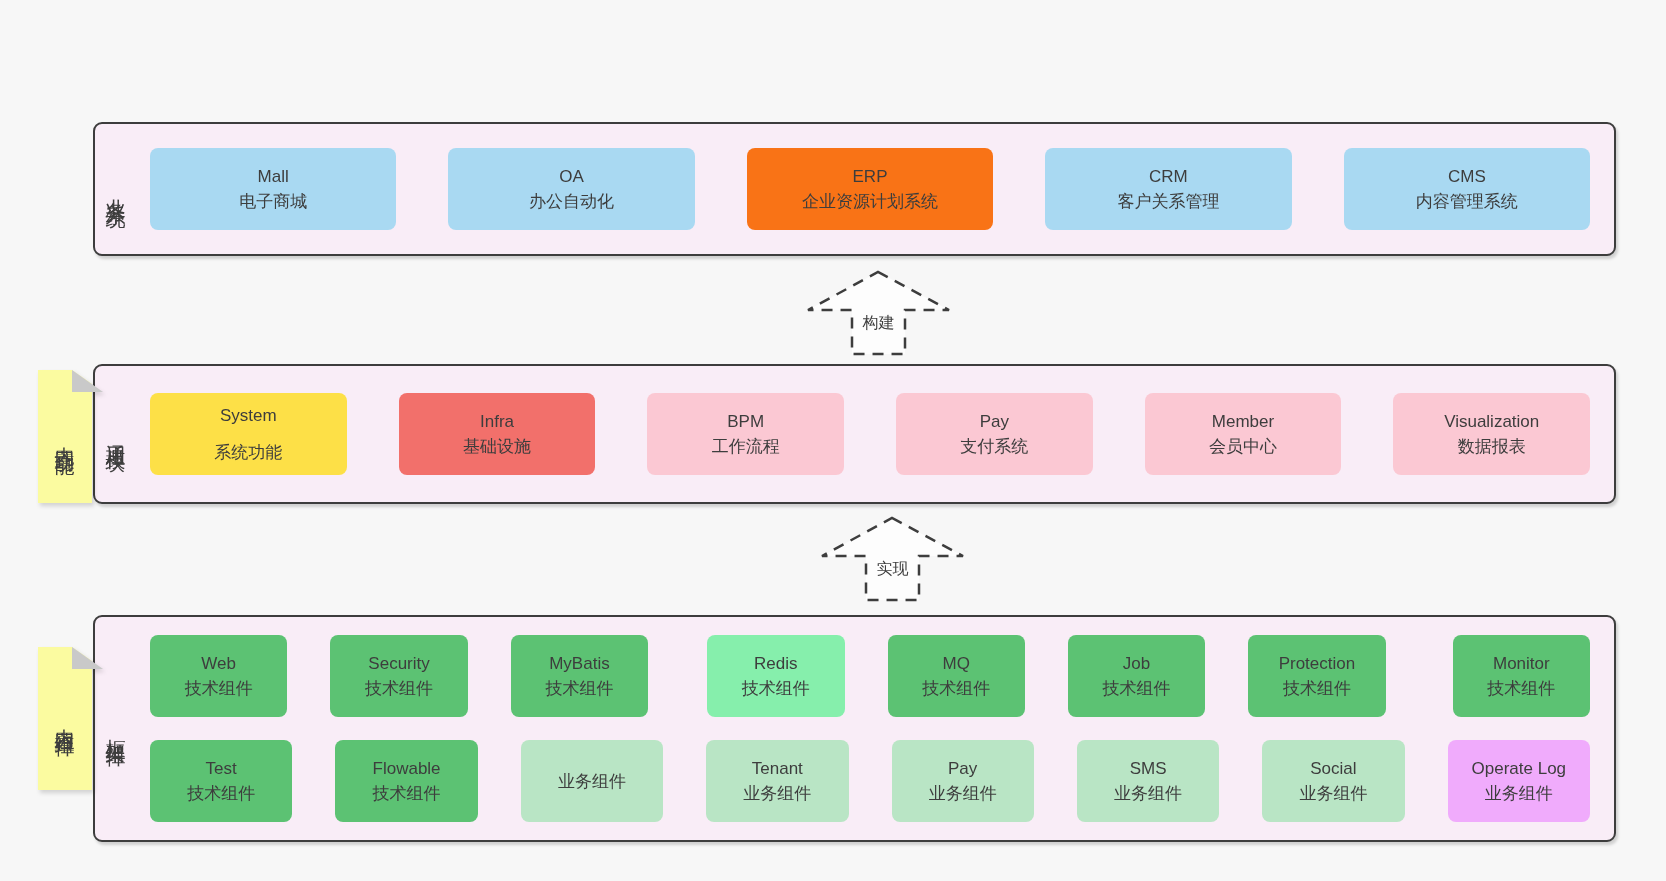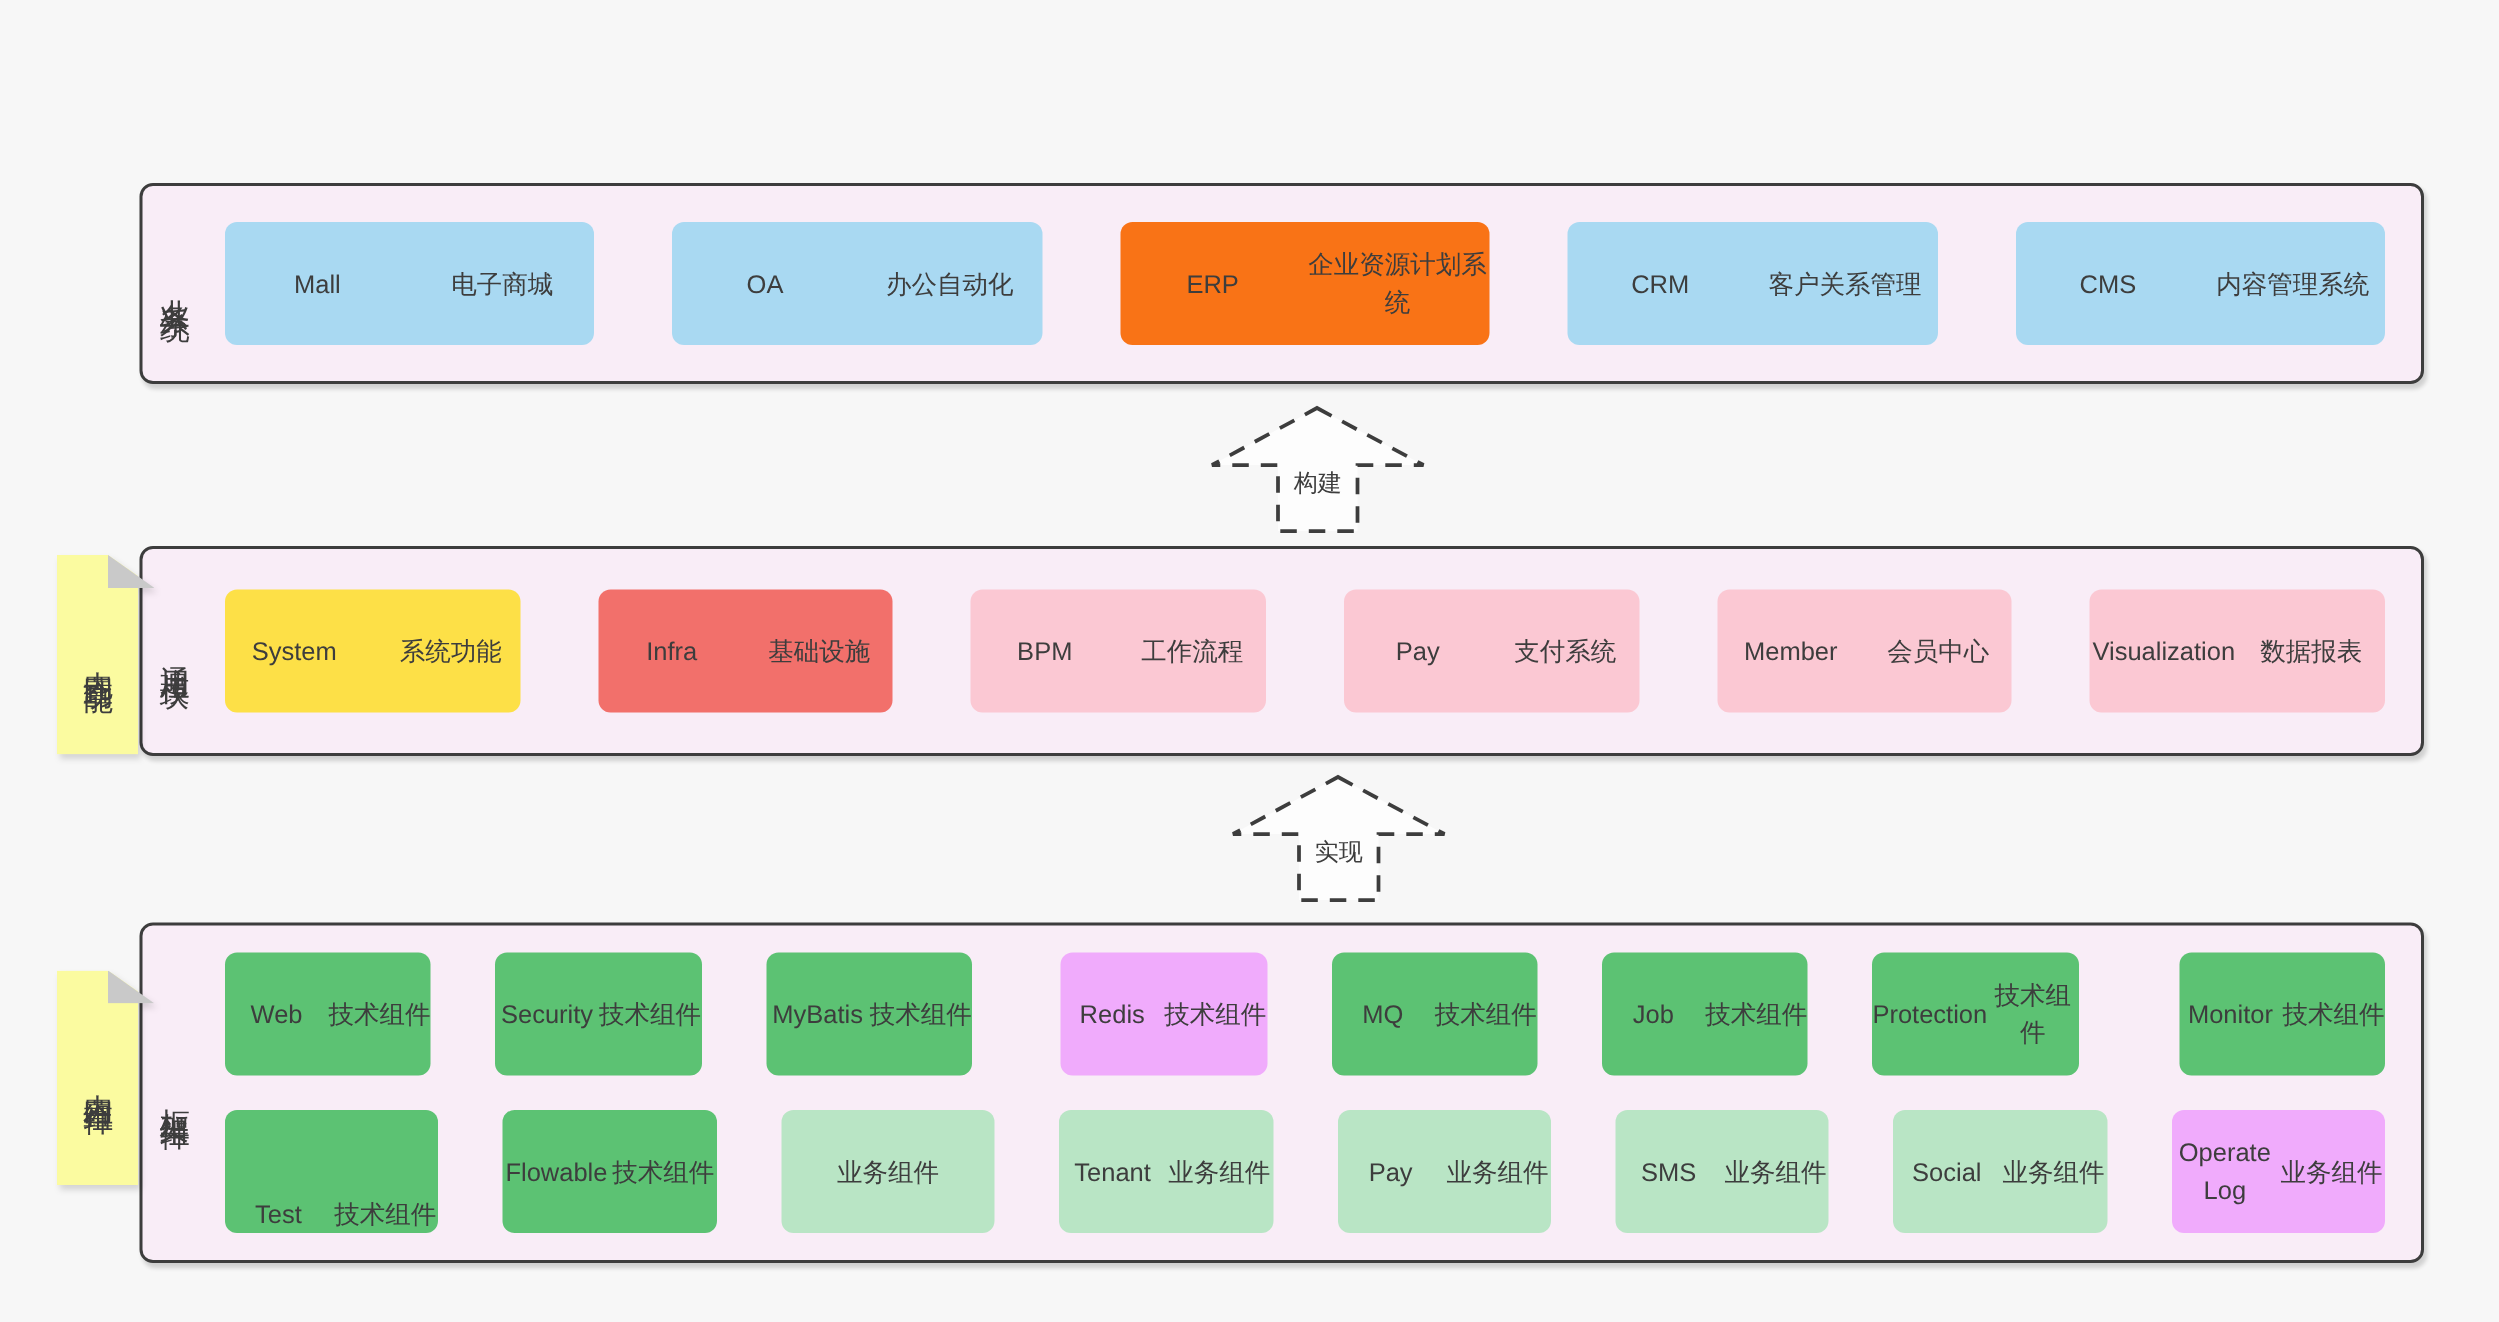--- a/index.html
+++ b/index.html
@@ -43,21 +43,21 @@
     display:flex;flex-direction:column;justify-content:center;
   }
   .box-row{display:flex;}
   .row-6{gap:52px;}
   .row-8{gap:43px;}
   .row-gap{height:23px;flex:none;}
   .box{
     flex:1 1 0;
     height:82px;
     border-radius:8px;
-    display:flex;flex-direction:row;align-items:center;justify-content:center;
+    display:flex;flex-direction:column;align-items:center;justify-content:center;
     text-align:center;
     font-size:17px;line-height:25px;
     color:var(--text,#3d3d3d);
   }
   .row-8 .box-title{max-width:118px;}
   .box-title,.box-sub{width:100%;}
   .row-8 .box-title{margin:0 auto;}
 
   
   .arrow{
@@ -198,21 +198,21 @@
             <div class="box-sub">技术组件</div>
           </div>
           <div class="box" style="background: rgb(92, 194, 115);">
             <div class="box-title">Security</div>
             <div class="box-sub">技术组件</div>
           </div>
           <div class="box" style="background: rgb(92, 194, 115);">
             <div class="box-title">MyBatis</div>
             <div class="box-sub">技术组件</div>
           </div>
-          <div class="box" style="background: #f0abfc; margin-left: 16px;">
+          <div class="box" style="background: #86efac; margin-left: 16px;">
             <div class="box-title">Redis</div>
             <div class="box-sub">技术组件</div>
           </div>
           <div class="box" style="background: rgb(92, 194, 115);">
             <div class="box-title">MQ</div>
             <div class="box-sub">技术组件</div>
           </div>
           <div class="box" style="background: rgb(92, 194, 115);">
             <div class="box-title">Job</div>
             <div class="box-sub">技术组件</div>

